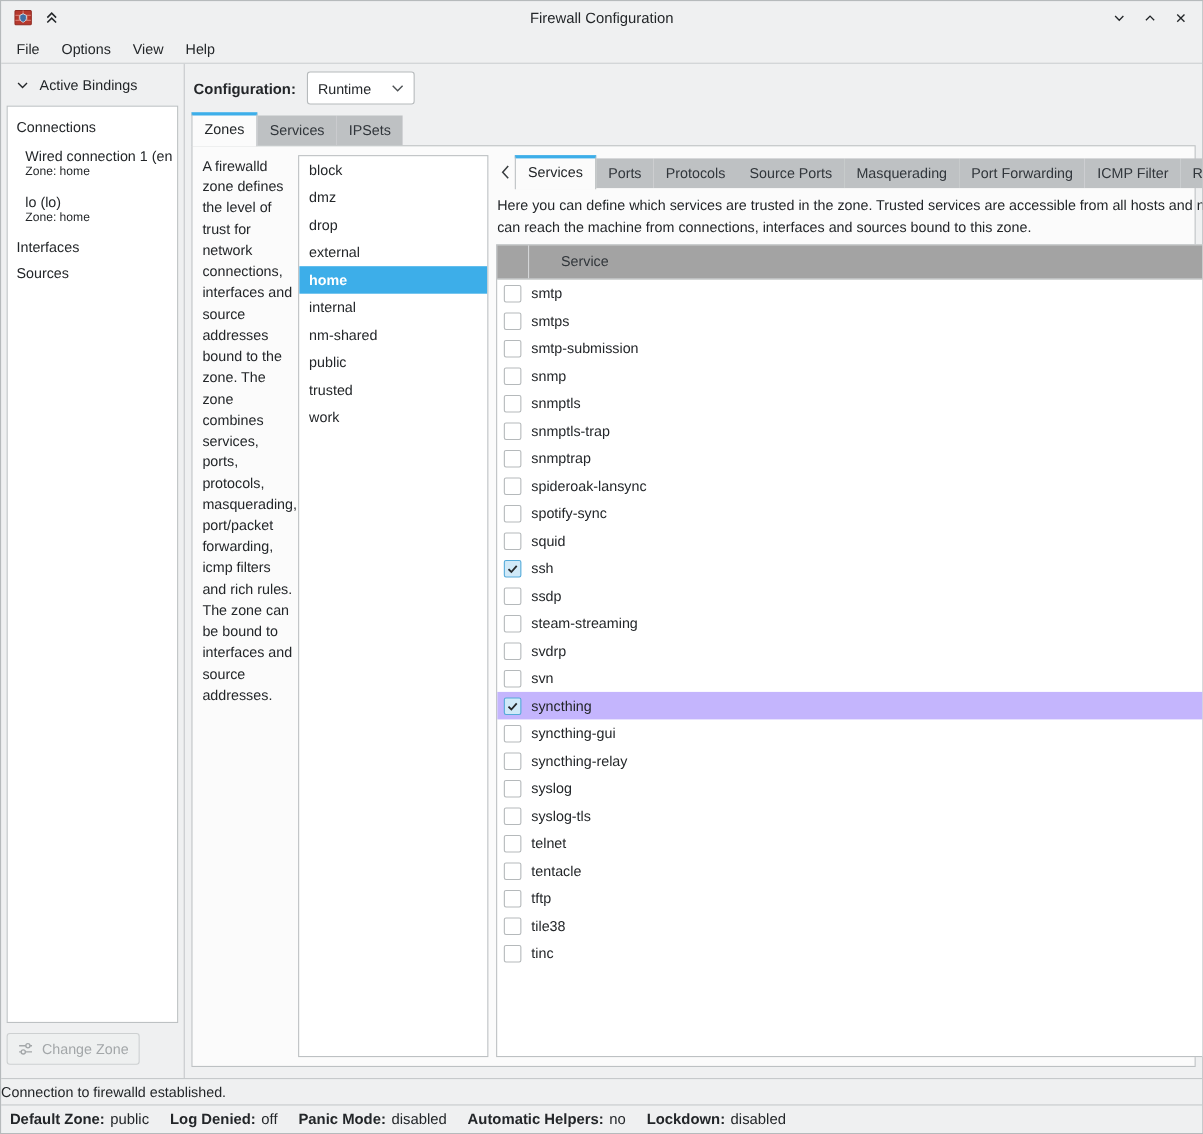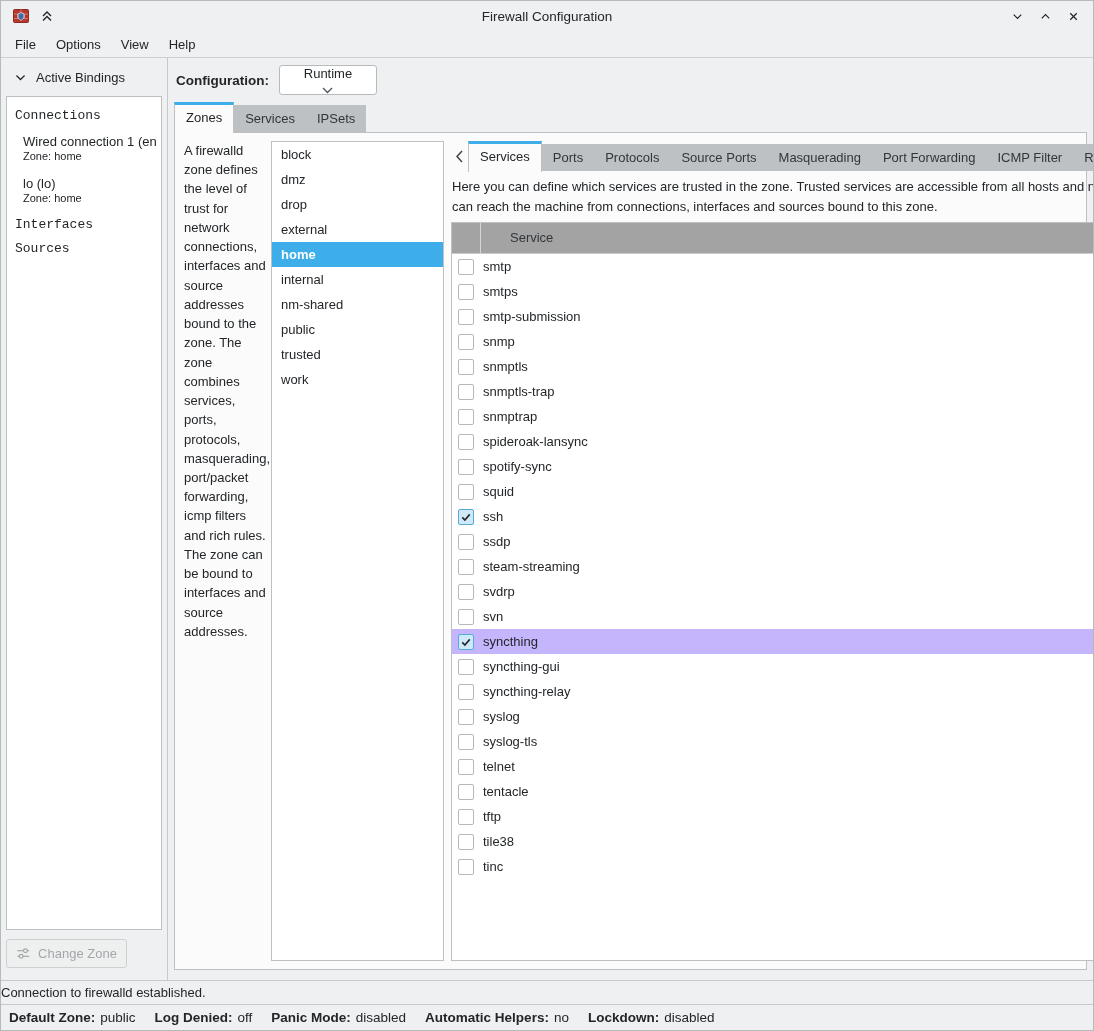--- a/index.html
+++ b/index.html
@@ -19,32 +19,32 @@
   .tb-controls span, .tb-icons span { display: inline-flex; width: 16px; height: 16px; align-items: center; justify-content: center; }
   
   .menubar { height: 27px; flex: 0 0 27px; display: flex; align-items: center; padding-left: 4px; border-bottom: 1px solid #cdd0d1; }
   .menu-item { padding: 3px 10px; cursor: default; }
   
   .body { flex: 1 1 auto; display: flex; min-height: 0; }
   
   .left-panel { width: 167px; flex: 0 0 167px; border-right: 1px solid #c6c9cb; display: flex; flex-direction: column; min-height: 0; }
   .bindings-header { height: 38px; display: flex; align-items: center; gap: 9px; padding-left: 13px; }
   .bindings-box { flex: 1 1 auto; margin: 0 5px; background: #ffffff; border: 1px solid #bdc1c3; overflow: hidden; padding-top: 8px; min-height: 0; }
-  .tree-top { padding: 3px 0 3px 8px; font-family: Liberation Mono, monospace; }
+  .tree-top { padding: 3px 0 3px 8px; }
   .tree-conn { padding: 8px 0 0 16px; white-space: nowrap; overflow: hidden; }
   .tree-zone { padding: 1px 0 6px 16px; font-size: 11px; }
   .change-zone-btn { margin: 9px 5px 12px 5px; width: 121px; height: 29px; flex: 0 0 auto;
     border: 1px solid #cdd0d1; border-radius: 3px; background: #eef0f0; color: #a3a7a9;
     display: flex; align-items: center; justify-content: center; gap: 7px; font-size: 13px; }
   
   .main { flex: 1 1 auto; display: flex; flex-direction: column; padding: 0 6px; min-width: 0; min-height: 0; }
   .config-row { height: 44px; flex: 0 0 44px; display: flex; align-items: center; gap: 10px; padding-left: 2px; }
   .config-label { font-weight: bold; font-size: 13.5px; }
   .combo { width: 98px; height: 30px; background: #fff; border: 1px solid #b6babc; border-radius: 3px;
-    display: flex; align-items: center; padding: 0 9px; flex-direction: column; }
+    display: flex; align-items: center; padding: 0 9px; }
   .combo .combo-value { flex: 1; }
   
   .tab-row { height: 30px; flex: 0 0 30px; display: flex; align-items: flex-end; position: relative; z-index: 2; }
   .tab { padding: 0 11px; white-space: nowrap; cursor: default; }
   .tab.active { height: 31px; line-height: 26px; background: #fbfbfb; border: 1px solid #bdc1c3; border-bottom: none;
     border-top: 3px solid #3daee9; margin-bottom: -1px; }
   .tab.inactive { height: 27px; line-height: 27px; margin-top: 3px; background: #bec1c3; color: #31363b; }
   
   .zones-frame { flex: 1 1 auto; border: 1px solid #bdc1c3; background: #fbfbfb; margin-bottom: 10px;
     padding: 8px; display: flex; flex-direction: row; min-height: 0; position: relative; z-index: 1; }

